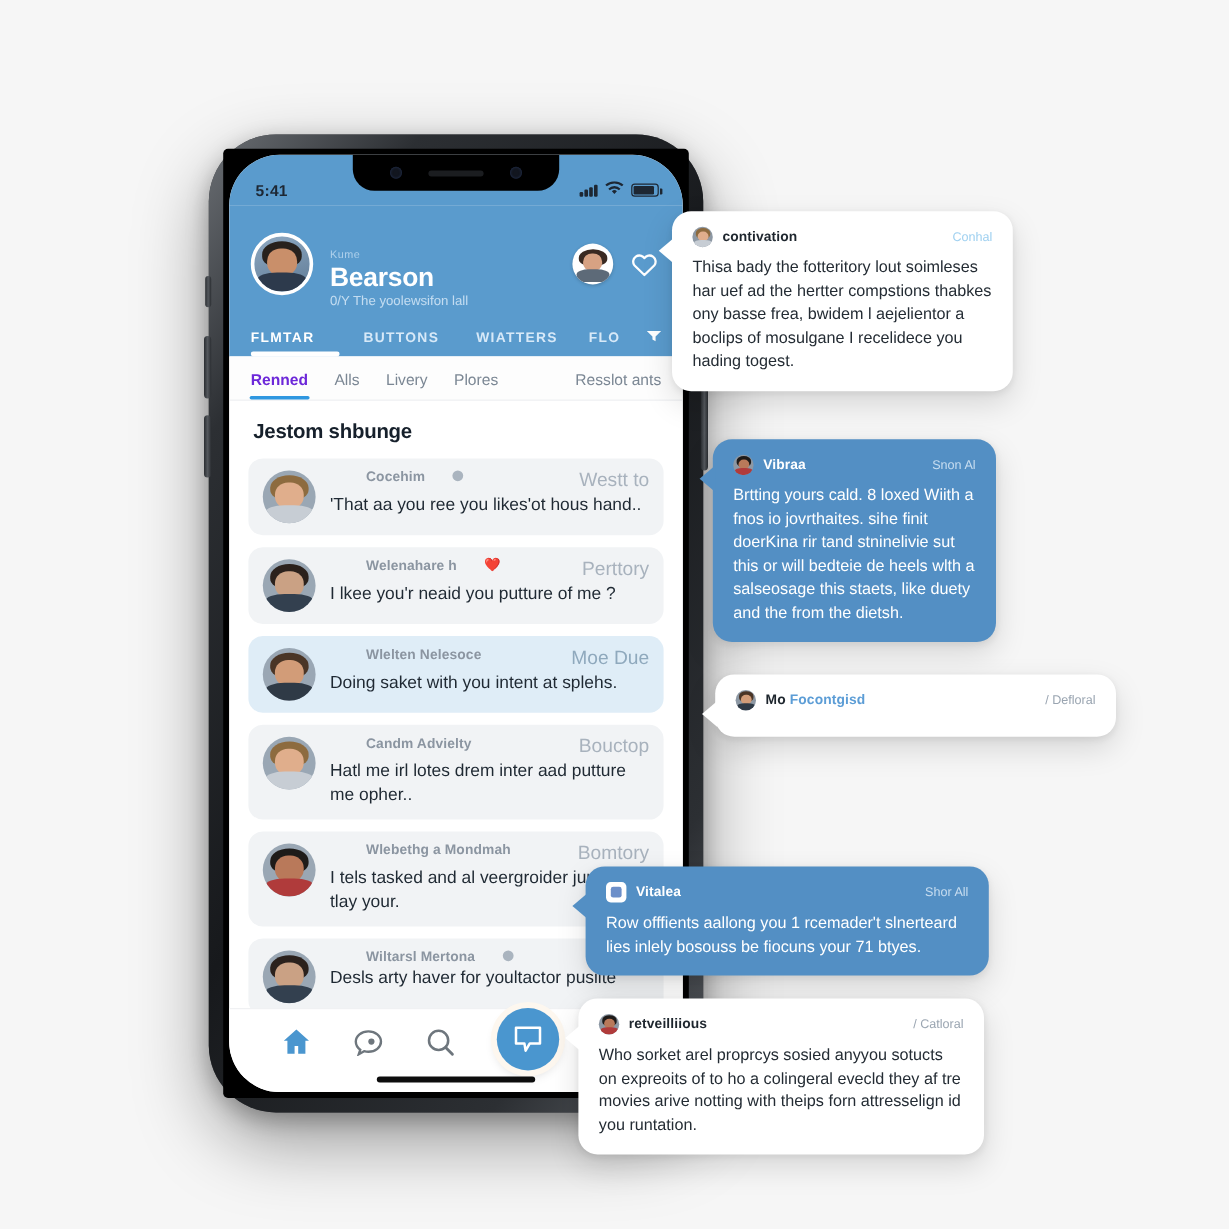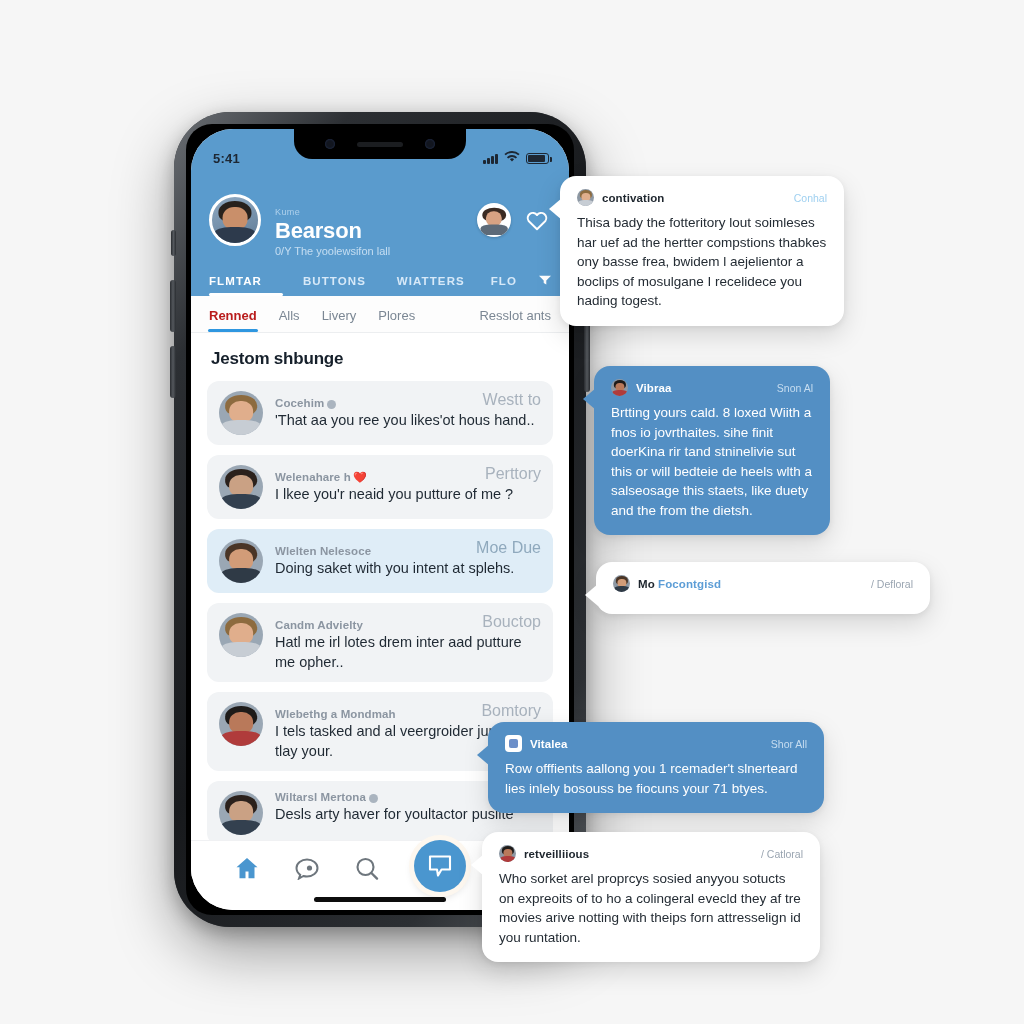--- a/index.html
+++ b/index.html
@@ -21,21 +21,21 @@
     padding: 12px;
   }
   .phone:before { 
     content:""; position:absolute; inset:0; border-radius:56px;
     background: linear-gradient(125deg,#6b6f74 0%, #2c2f33 18%, #17191c 50%, #2c2f33 82%, #5d6166 100%);
     z-index:0;
   }
   .phone-inner {
     position: relative; z-index: 2;
     width: 100%; height: 100%;
-    background: #000; border-radius: 26px; padding: 5px;
+    background: #000; border-radius: 4px; padding: 5px;
   }
   .screen {
     position: relative; width: 100%; height: 100%;
     background: #ffffff; border-radius: 42px; overflow: hidden;
   }
   
   .btn-side { position:absolute; background: linear-gradient(90deg,#2a2d31,#54585d,#2a2d31); border-radius:3px; z-index:1;}
   .btn-mute { left:-3px; top:118px; width:5px; height:26px; }
   .btn-vup  { left:-4px; top:168px; width:6px; height:52px; }
   .btn-vdn  { left:-4px; top:234px; width:6px; height:52px; }
@@ -119,35 +119,35 @@
     background:#ffffff; border-radius:2px;
   }
   .hdr-tab.right { flex:none; display:flex; align-items:center; gap:22px; }
 
   
   .subtabs {
     background:#fdfdfd; display:flex; align-items:center; gap:22px;
     padding: 12px 18px 0 18px; border-bottom:1px solid #eceef0;
   }
   .subtab { font-size:13px; color:#7b8794; padding-bottom:9px; position:relative; white-space:nowrap;}
-  .subtab.active { color:#b91c1c; font-weight:700; }
+  .subtab.active { color:#6d28d9; font-weight:700; }
   .subtab.active:after{content:"";position:absolute;left:-1px;right:-1px;bottom:0;height:3px;background:#2f97e0;border-radius:2px;}
   .subtab.end { margin-left:auto; }
 
   
   .list-wrap { background:#ffffff; padding: 14px 16px 0 16px; height: 545px; overflow:hidden;}
   .list-title { font-size:17px; font-weight:700; color:#16202b; margin: 2px 0 12px 4px; letter-spacing:-.2px;}
   .row {
     display:flex; gap:12px; align-items:flex-start;
     background:#f1f3f5; border-radius:12px; padding:10px 12px; margin-bottom:10px;
   }
   .row.sel { background:#dfedf7; }
   .row-av { width:44px;height:44px;border-radius:50%;overflow:hidden;flex:none;position:relative;background:#9aa7b4;}
   .row-body { flex:1; min-width:0; }
-  .row-top { display:flex; align-items:flex-end; gap:3px; }
+  .row-top { display:flex; align-items:flex-start; gap:23px;margin-left:30px; }
   .row-name { font-size:11.5px; font-weight:700; color:#8b95a1; letter-spacing:.1px;}
   .row-badge { width:9px;height:9px;border-radius:50%;background:#aab4bf;display:inline-block;flex:none;}
   .row-heart { font-size:11px; line-height:11px; }
   .row-meta { margin-left:auto; font-size:16px; color:#a8b2bd; white-space:nowrap;}
   .row.sel .row-meta { color:#8fa9bd; }
   .row-msg { font-size:14.5px; color:#1f2933; line-height:20px; margin-top:1px; }
 
   
   .botnav {
     position:absolute; left:0; right:0; bottom:0; height:70px; background:#ffffff;

